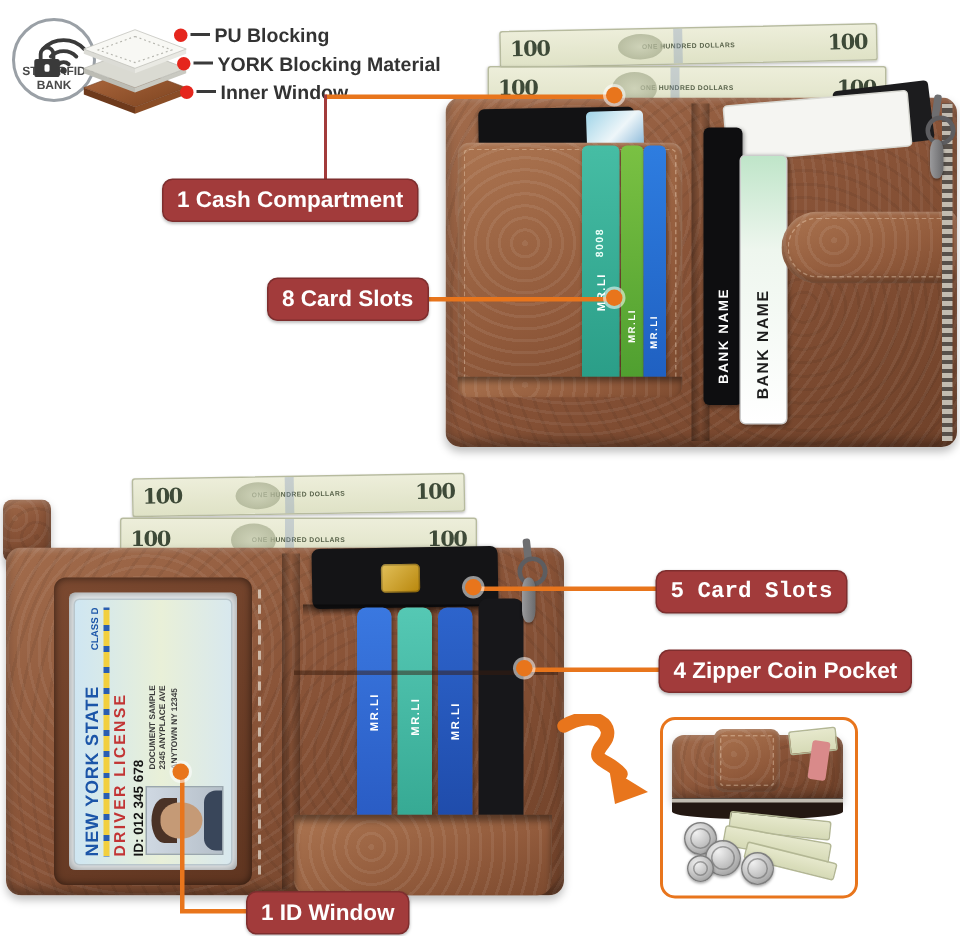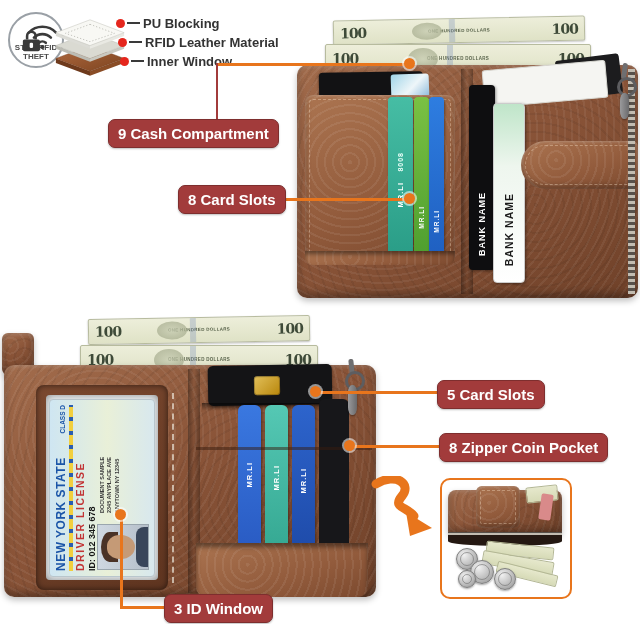--- a/index.html
+++ b/index.html
@@ -105,21 +105,21 @@
       <path d="M12 16 a22 22 0 0 1 32 0"></path>
       <path d="M18 22 a14 14 0 0 1 20 0"></path>
       <path d="M24 28 a6 6 0 0 1 8 0"></path>
     </g>
     <circle cx="28" cy="33" r="2.5" fill="#3a3a3a"></circle>
     <path d="M10 24 v-4 a5 5 0 0 1 10 0 v4" fill="none" stroke="#3a3a3a" stroke-width="3"></path>
     <rect x="5" y="24" width="20" height="14" rx="2" fill="#3a3a3a"></rect>
     <rect x="13" y="28" width="4" height="6" rx="1.5" fill="#ffffff"></rect>
   </svg>
   <div class="txt">STOP RFID</div>
-  <div class="txt">THEFT</div>
+  <div class="txt">BANK</div>
 </div>
 
 <svg class="abs" style="left:52px;top:4px;" width="76" height="96" viewBox="0 0 118 104">
   <defs>
     <linearGradient id="gBrown" x1="0" y1="0" x2="1" y2="1">
       <stop offset="0" stop-color="#b06a40"></stop>
         <stop offset="1" stop-color="#7c431f"></stop>
     </linearGradient>
   </defs>
 
@@ -137,21 +137,21 @@
   <polyline points="59,9 97,23 59,36 21,23 59,9" fill="none" stroke="#b5b5ae" stroke-width="1.2" stroke-dasharray="2,3"></polyline>
 </svg>
 
 <span class="rdot" style="left:116px;top:19px;"></span>
 <span class="rdot" style="left:118px;top:38px;"></span>
 <span class="rdot" style="left:120px;top:57px;"></span>
 <span class="mat-dash" style="left:127px;top:22px;"></span>
 <span class="mat-dash" style="left:129px;top:41px;"></span>
 <span class="mat-dash" style="left:131px;top:60px;"></span>
 <span class="mat-label" style="left:143px;top:16px;">PU Blocking</span>
-<span class="mat-label" style="left:145px;top:35px;">RFID Leather Material</span>
+<span class="mat-label" style="left:145px;top:35px;">YORK Blocking Material</span>
 <span class="mat-label" style="left:147px;top:54px;">Inner Window</span>
 
 <div class="abs" style="left:295px;top:15px;width:345px;height:285px;">
   <div class="bill" style="left:38px;top:3px;width:252px;height:25px;transform:rotate(-1.2deg);">
     <span class="thread"></span>
     <span class="portrait"></span>
     <span class="den">100</span>
     <span class="mid">ONE HUNDRED DOLLARS</span>
     <span class="den">100</span>
   </div>
@@ -206,21 +206,21 @@
 
   <div class="zteeth" style="left:333px;top:54px;width:7px;height:225px;"></div>
   <div class="hook" style="left:327px;top:48px;width:5px;height:16px;transform:rotate(8deg);"></div>
   <div class="ring" style="left:322px;top:62px;width:14px;height:14px;"></div>
   <div class="pullb" style="left:325px;top:78px;width:9px;height:26px;"></div>
 </div>
 
 <div class="leader" style="left:217px;top:63px;width:193px;"></div>
 <div class="leader v red" style="left:215.5px;top:63px;height:57px;"></div>
 <span class="odot" style="left:404px;top:58px;"></span>
-<div class="callout" style="left:108px;top:119px;">9 Cash Compartment</div>
+<div class="callout" style="left:108px;top:119px;">1 Cash Compartment</div>
 
 <div class="leader" style="left:286px;top:198px;width:122px;"></div>
 <span class="odot" style="left:404px;top:193px;"></span>
 <div class="callout" style="left:178px;top:185px;">8 Card Slots</div>
 
 <div class="abs" style="left:0px;top:305px;width:380px;height:295px;">
   <div class="leather abs" style="left:2px;top:28px;width:32px;height:42px;border-radius:6px;"></div>
   <div class="bill" style="left:88px;top:12px;width:222px;height:26px;transform:rotate(-1deg);">
     <span class="thread"></span>
     <span class="portrait"></span>
@@ -290,30 +290,30 @@
   <div class="leather-light abs" style="left:196px;top:238px;width:172px;height:54px;border-radius:0 0 10px 10px;
        box-shadow:inset 0 4px 5px rgba(0,0,0,.45);"></div>
 
   <div class="hook" style="left:349px;top:54px;width:5px;height:15px;transform:rotate(-6deg);"></div>
   <div class="ring" style="left:345px;top:66px;width:14px;height:14px;"></div>
   <div class="pullb" style="left:348px;top:80px;width:9px;height:30px;"></div>
 </div>
 
 <div class="leader" style="left:320px;top:391px;width:118px;"></div>
 <span class="odot" style="left:310px;top:386px;"></span>
-<div class="callout" style="left:437px;top:380px;">5 Card Slots</div>
+<div class="callout" style="left:437px;top:380px;font-family:Liberation Mono, monospace;">5 Card Slots</div>
 
 <div class="leader" style="left:354px;top:445px;width:86px;"></div>
 <span class="odot" style="left:344px;top:440px;"></span>
-<div class="callout" style="left:439px;top:433px;">8 Zipper Coin Pocket</div>
+<div class="callout" style="left:439px;top:433px;">4 Zipper Coin Pocket</div>
 
 <div class="leader v" style="left:120px;top:514px;height:94px;"></div>
 <div class="leader" style="left:120px;top:606px;width:46px;"></div>
 <span class="odot" style="left:115px;top:509px;"></span>
-<div class="callout" style="left:164px;top:594px;">3 ID Window</div>
+<div class="callout" style="left:164px;top:594px;">1 ID Window</div>
 
 <svg class="abs" style="left:368px;top:476px;" width="66" height="62" viewBox="0 0 66 62">
   <path d="M8 8 C 28 -4 44 8 34 20 C 24 32 38 30 46 40" fill="none" stroke="#E8751C" stroke-width="9" stroke-linecap="round"></path>
   <polygon points="38,36 64,52 42,60" fill="#E8751C"></polygon>
 </svg>
 
 <div class="abs" style="left:440px;top:478px;width:128px;height:117px;border:2px solid var(--leader_orange,#E8751C);
      border-radius:10px;background:#ffffff;overflow:hidden;">
   <div class="leather abs" style="left:6px;top:10px;width:114px;height:44px;border-radius:8px 8px 3px 3px;"></div>
   <div class="fbill" style="left:84px;top:6px;width:30px;height:14px;transform:rotate(-6deg);"></div>

